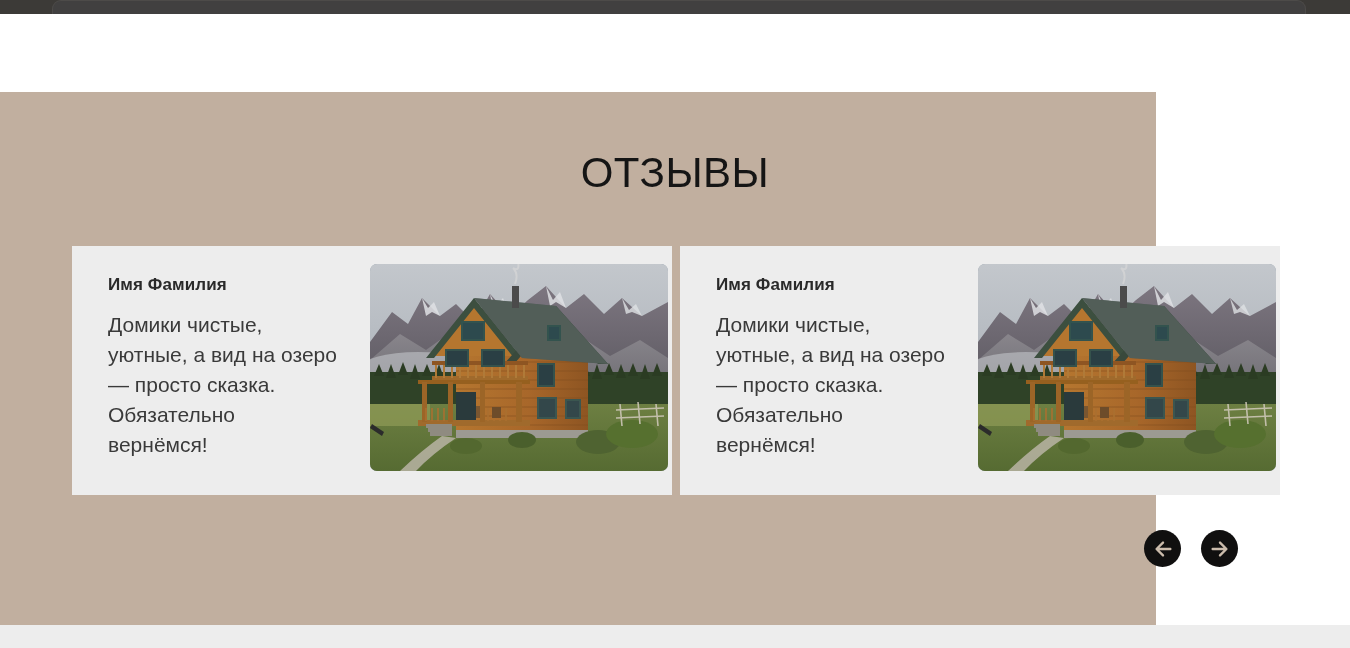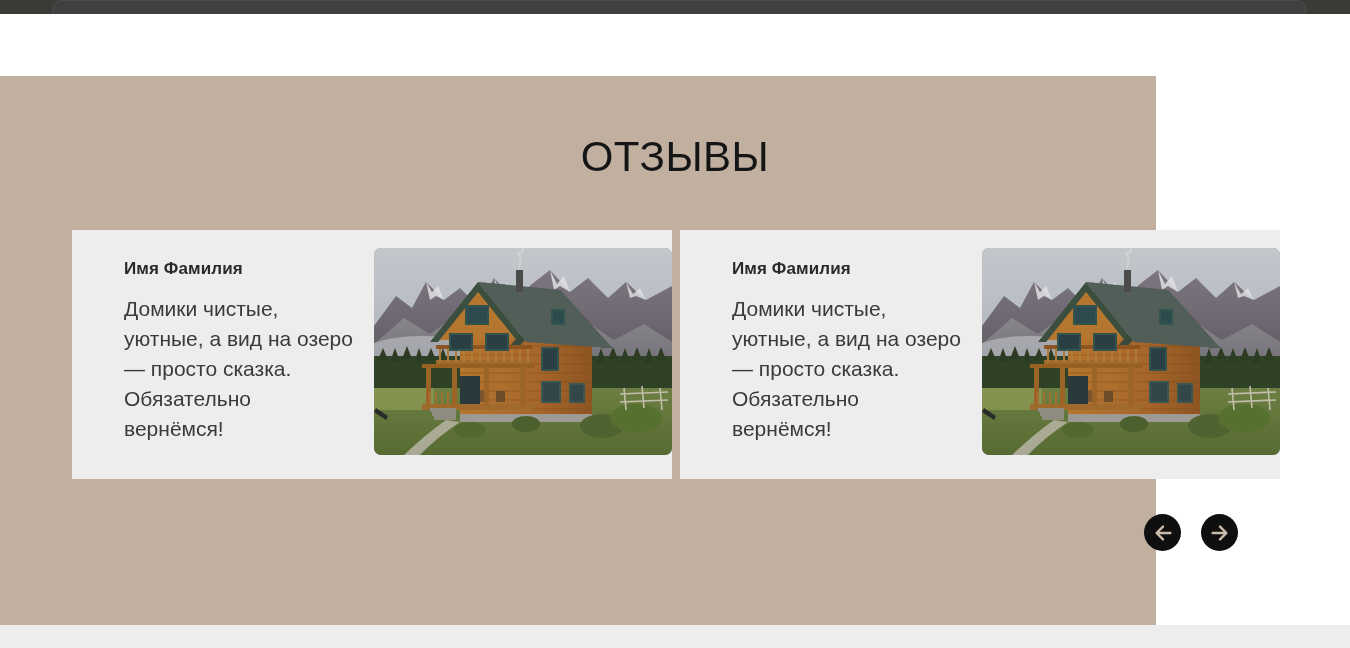--- a/index.html
+++ b/index.html
@@ -24,21 +24,21 @@
     border-left:1px solid #4d4b49;
     border-right:1px solid #4d4b49;
   }
   .chrome-white {
     position:absolute; left:0; top:14px; width:1350px; height:62px;
     background:#ffffff;
   }
 
   
   .reviews-section {
-    position:absolute; left:0; top:76px; width:1156px; height:549px;
+    position:absolute; left:0; top:92px; width:1156px; height:549px;
     background:#c1af9f;
   }
   .section-title {
     position:absolute; left:0; top:58px; width:1350px;
     text-align:center;
     font-size:42px;
     font-weight:300;
     letter-spacing:0.5px;
     color:#151515;
     line-height:46px;
@@ -49,21 +49,20 @@
     width:1208px; height:249px;
     display:flex;
     gap:8px;
   }
   .review-card {
     width:600px; height:249px;
     background:#ededed;
     display:flex;
     align-items:flex-start;
     overflow:hidden;
-    padding-left:16px;
   }
   .card-text {
     width:298px;
     padding:28px 18px 0 36px;
   }
   .review-name {
     font-size:17px;
     font-weight:bold;
     color:#2a2a2a;
     line-height:22px;

